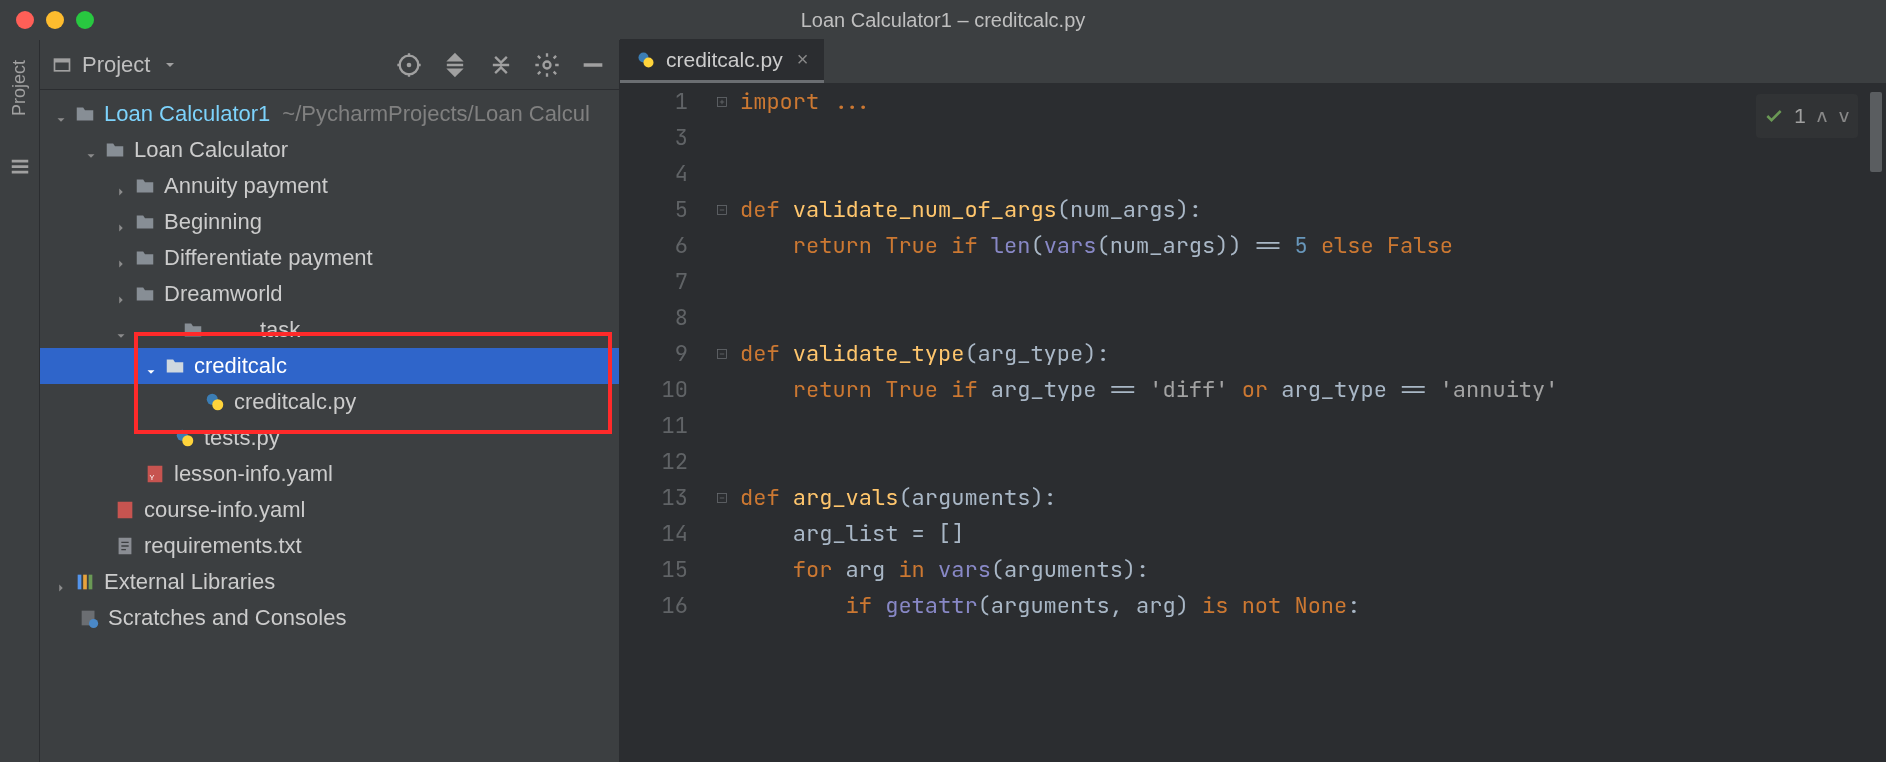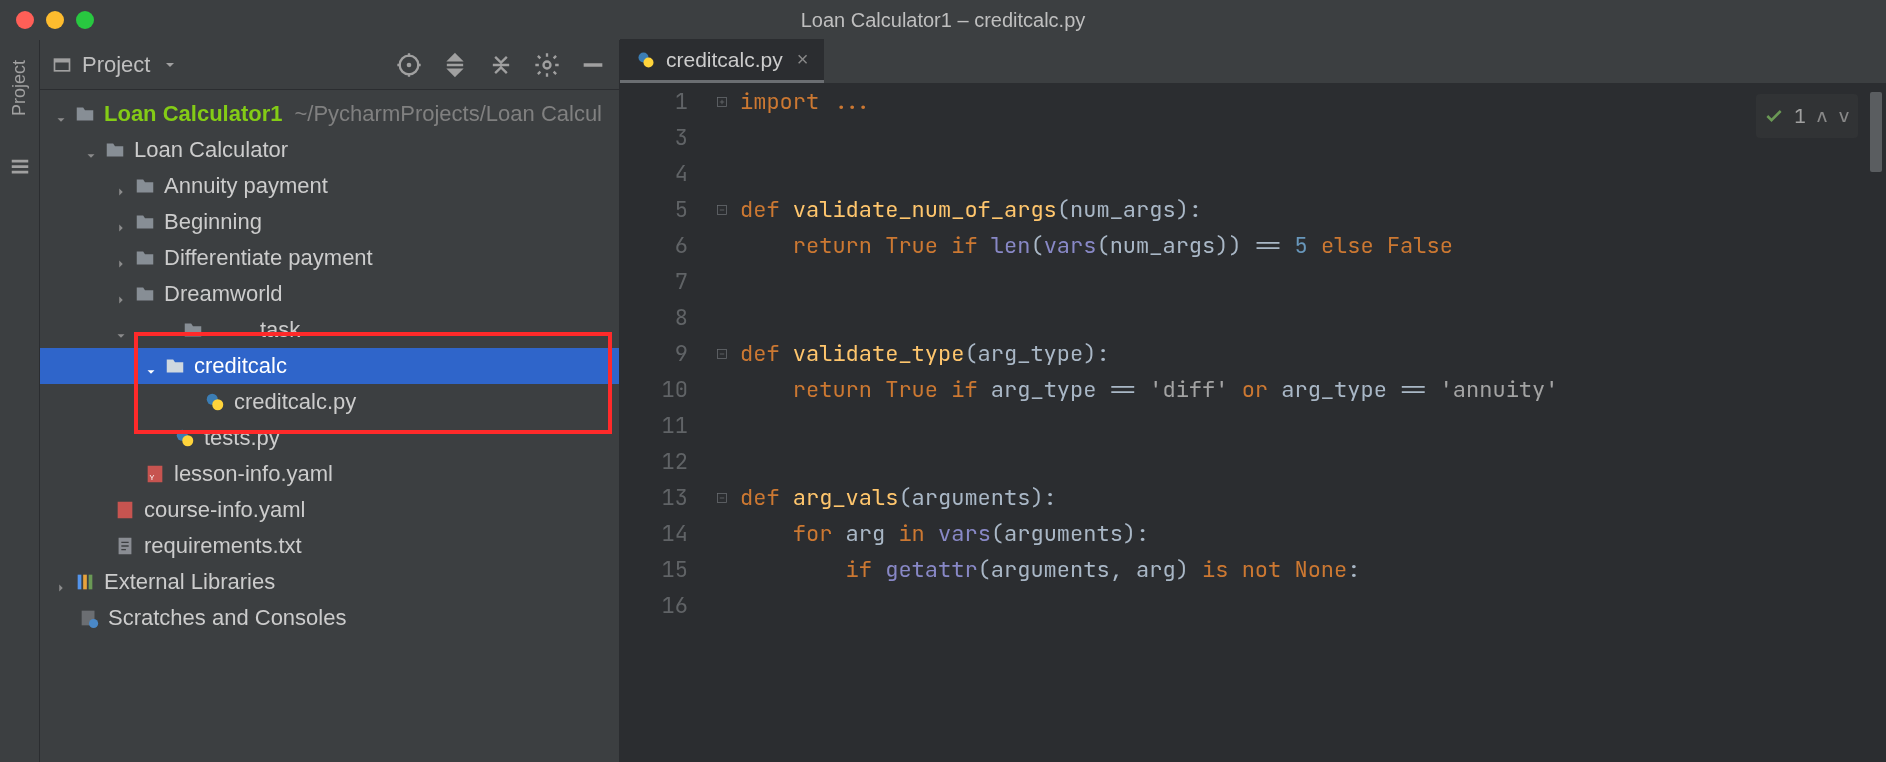--- a/index.html
+++ b/index.html
@@ -29,21 +29,21 @@
 
 .tree { flex:1; overflow:hidden; padding-top:6px;}
 .tree-row { display:flex; align-items:center; height:36px; white-space:nowrap; cursor:pointer; font-size:22px;}
 .tree-row.selected { background:#2f65ca; color:#fff;}
 .tree-row.selected .tree-label{color:#fff;text-align:center;}
 .chevron { width:14px; height:14px; flex-shrink:0; margin-right:6px;}
 .chevron svg{width:14px;height:14px;fill:#8c8c8c;}
 .tree-row.selected .chevron svg{fill:#fff;}
 .tree-icon { width:22px; height:22px; flex-shrink:0; margin-right:8px; display:flex; align-items:center; justify-content:center;}
 .tree-label { color:#cccccc; }
-.tree-label.bold{font-weight:700;color:#84cc16;}
+.tree-label.bold{font-weight:400;color:#7dd3fc;}
 .tree-path { color:#808080; margin-left:12px; font-size:22px;}
 .highlight-box { position:absolute; border:4px solid #ff2a2a; pointer-events:none; }
 
 .editor-area { flex:1; background:#2b2d30; display:flex; flex-direction:column; position:relative;}
 .tab-bar { height:44px; background:#3c3f41; display:flex; align-items:flex-end; border-bottom:1px solid #2b2d30;}
 .tab { height:44px; display:flex; align-items:center; padding:0 16px; background:#4b4e52; color:#ccc; cursor:pointer; position:relative;}
 .tab.active { background:#2b2d30; border-bottom:3px solid #6b6e72;}
 .tab .py-icon{width:20px;height:20px;margin-right:10px;}
 .tab .close-x{margin-left:14px;color:#888;font-size:20px;}
 .editor { flex:1; display:flex; font-family:"JetBrains Mono","Menlo",monospace; font-size:22px; line-height:36px; position:relative;}
@@ -348,20 +348,21 @@
         <div class="code-line"></div>
         <div class="code-line"><span class="kw">def </span><span class="fn">validate_num_of_args</span><span class="def">(num_args):</span></div>
         <div class="code-line"><span class="kw">    return </span><span class="kw">True </span><span class="kw">if </span><span class="bf">len</span><span class="def">(</span><span class="bf">vars</span><span class="def">(num_args)) == </span><span class="num">5 </span><span class="kw">else </span><span class="kw">False</span></div>
         <div class="code-line"></div>
         <div class="code-line"></div>
         <div class="code-line"><span class="kw">def </span><span class="fn">validate_type</span><span class="def">(arg_type):</span></div>
         <div class="code-line"><span class="kw">    return </span><span class="kw">True </span><span class="kw">if </span><span class="def">arg_type == </span><span class="str">'diff' </span><span class="kw">or </span><span class="def">arg_type == </span><span class="str">'annuity'</span></div>
         <div class="code-line"></div>
         <div class="code-line"></div>
         <div class="code-line"><span class="kw">def </span><span class="fn">arg_vals</span><span class="def">(arguments):</span></div>
+        <div class="code-line"><span class="def">    arg_list = []</span></div>
         <div class="code-line"><span class="kw">    for </span><span class="def">arg </span><span class="kw">in </span><span class="bf">vars</span><span class="def">(arguments):</span></div>
         <div class="code-line"><span class="kw">        if </span><span class="bf">getattr</span><span class="def">(arguments</span><span class="op">, </span><span class="def">arg) </span><span class="kw">is not </span><span class="kw">None</span><span class="def">:</span></div>
       </div>
 
       <div class="inspection">
         <svg viewBox="0 0 24 24">
             <path d="M4 12l5 5L20 6" fill="none" stroke="#6a9955" stroke-width="3"></path>
           </svg>
         <span>1</span>
         <span style="color:#888;">∧</span>

